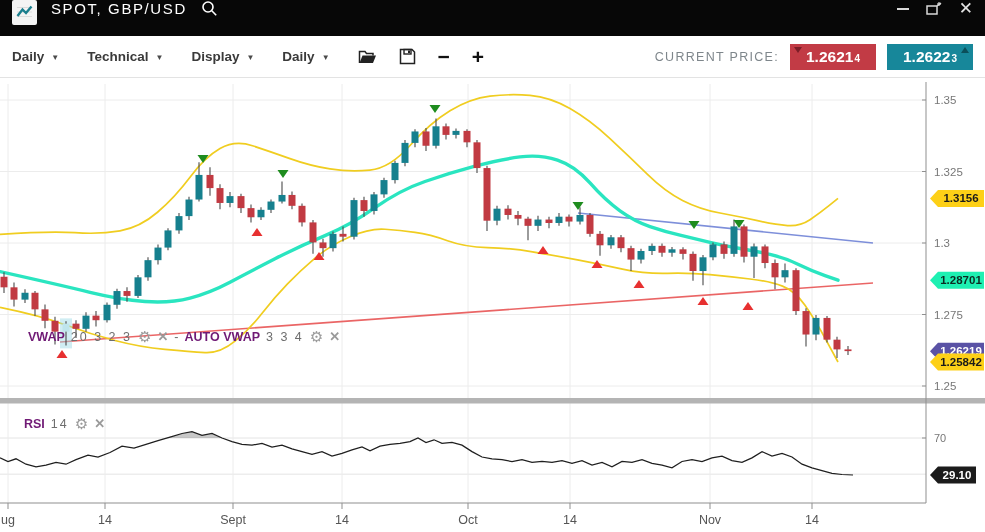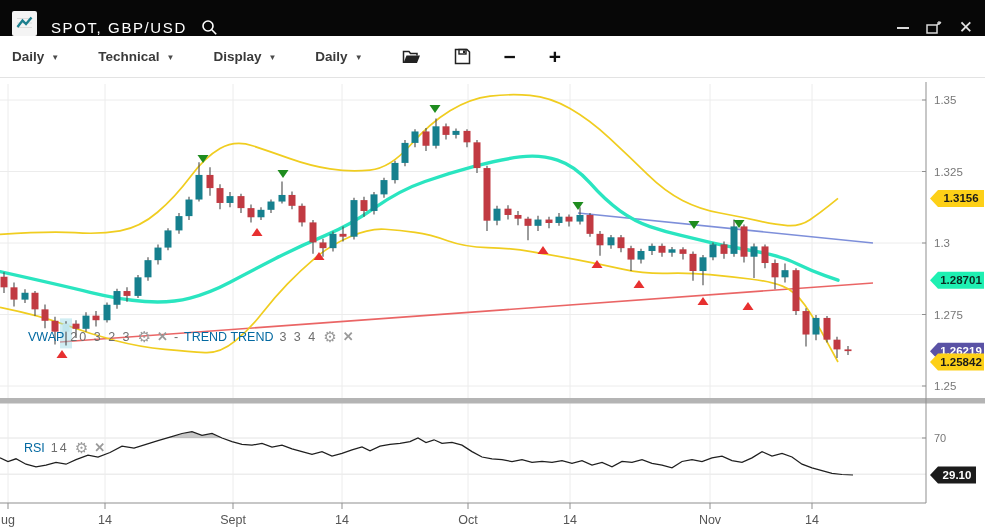--- a/index.html
+++ b/index.html
@@ -1,59 +1,59 @@
 <!DOCTYPE html>
 <html><head>
 <meta charset="utf-8">
 <style>
   html,body{margin:0;padding:0;background:#fff;}
   .page{position:relative;width:985px;height:532px;overflow:hidden;background:#fff;
         font-family:"Liberation Sans",sans-serif;-webkit-font-smoothing:antialiased;}
   
   .titlebar{position:absolute;left:0;top:0;width:985px;height:36px;background:#070707;
-            display:flex;align-items:flex-end;padding:0 12px;box-sizing:border-box;}
+            display:flex;align-items:flex-start;padding:0 12px;box-sizing:border-box;}
   .logo{width:25px;height:25px;background:#f4f4f4;border-radius:2px;display:flex;
         align-items:center;justify-content:center;margin-right:14px;}
   .app-title{color:#fff;font-size:15px;letter-spacing:1.6px;font-weight:400;margin-right:14px;}
   .search-ic{display:flex;align-items:center;}
   .win-controls{margin-left:auto;display:flex;align-items:center;gap:16px;}
   .win-btn{color:#d9d9d9;display:flex;align-items:center;justify-content:center;cursor:pointer;}
   .min-bar{width:12px;height:2px;background:#d9d9d9;}
   .close-x{font-size:17px;line-height:17px;color:#e3e3e3;}
   
   .toolbar{position:absolute;left:0;top:36px;width:985px;height:42px;background:#fff;
            border-bottom:1px solid #e3e3e3;display:flex;
-           padding:0 12px;box-sizing:border-box;gap:11px;}
+           padding:0 12px;box-sizing:border-box;}
   .menu{display:flex;align-items:center;gap:7px;margin-right:28px;cursor:pointer;}
   .menu-label{font-size:13.5px;font-weight:bold;color:#3a3a3a;}
   .caret{font-size:8px;color:#4a4a4a;padding-top:2px;}
   .tool-ic{margin-right:22px;cursor:pointer;display:flex;align-items:center;}
   .mp{font-size:21px;font-weight:bold;color:#111;line-height:20px;}
   .cp-area{margin-left:auto;display:flex;align-items:center;gap:11px;}
   .cp-label{font-size:12.5px;color:#7e868b;letter-spacing:1.3px;}
   .badge{position:relative;width:86px;height:26px;display:flex;align-items:baseline;
          justify-content:center;color:#fff;font-weight:bold;cursor:pointer;}
   .badge .main{font-size:15.5px;line-height:26px;}
   .badge .pip{font-size:10px;margin-left:1px;}
   .arr{position:absolute;width:0;height:0;}
   .arr-down{top:3px;left:4px;border-left:4px solid transparent;border-right:4px solid transparent;
             border-top:6px solid #7c1d27;}
   .arr-up{top:3px;right:4px;border-left:4px solid transparent;border-right:4px solid transparent;
           border-bottom:6px solid #0b4f5a;}
   
   .chart-wrap{position:absolute;left:0;top:78px;width:819px;height:454px;}
   .ind-label{position:absolute;display:flex;align-items:center;gap:6px;font-size:12.5px;
              white-space:nowrap;z-index:5;}
-  .ind-name{font-weight:normal;color:#0369a1;}
+  .ind-name{font-weight:bold;color:#701a75;}
   .ind-params{color:#6e6e6e;letter-spacing:2px;}
   .ind-sep{color:#6e6e6e;}
   .gear{color:#9a9a9a;font-size:15px;line-height:14px;cursor:pointer;}
   .ind-x{color:#9a9a9a;font-weight:bold;font-size:13px;cursor:pointer;}
   .vwap-label{left:28px;top:329px;}
-  .rsi-label{left:24px;top:440px;}
+  .rsi-label{left:24px;top:416px;}
 </style>
 </head>
 <body>
 
 <div class="page">
 
   <div class="titlebar">
     <div class="logo">
       <svg width="19" height="19" viewBox="0 0 19 19">
         <line x1="2" y1="4.5" x2="17" y2="4.5" stroke="#dcdcdc" stroke-width="1"></line>
@@ -110,20 +110,33 @@
     </div>
     <div class="tool-ic">
       <svg width="17" height="17" viewBox="0 0 17 17">
         <path d="M1.5 1.5 H13 L15.5 4 V15.5 H1.5 Z" fill="none" stroke="#222" stroke-width="1.5"></path>
         <rect x="5" y="1.5" width="7" height="4.5" fill="none" stroke="#222" stroke-width="1.4"></rect>
         <rect x="9" y="2.5" width="2" height="2.5" fill="#222"></rect>
       </svg>
     </div>
     <div class="tool-ic mp">−</div>
     <div class="tool-ic mp">+</div>
+    <div class="cp-area">
+      <span class="cp-label">CURRENT PRICE:</span>
+      <div class="badge" id="sell-badge" style="background: rgb(194, 59, 69);">
+        <span class="arr arr-down"></span>
+        <span class="main">1.2621</span>
+        <span class="pip">4</span>
+      </div>
+      <div class="badge" id="buy-badge" style="background: rgb(23, 135, 154);">
+        <span class="main">1.2622</span>
+        <span class="pip">3</span>
+        <span class="arr arr-up"></span>
+      </div>
+    </div>
   </div>
 
   <div class="chart-wrap">
     <svg id="chart-svg" width="985" height="454" viewBox="0 0 985 454">
         <rect x="0" y="0" width="985" height="454" fill="#ffffff"></rect>
         <line x1="0" y1="22" x2="926" y2="22" stroke="#ececec" stroke-width="1"></line>
         <line x1="0" y1="93.5000000000004" x2="926" y2="93.5000000000004" stroke="#ececec" stroke-width="1"></line>
         <line x1="0" y1="165.0000000000001" x2="926" y2="165.0000000000001" stroke="#ececec" stroke-width="1"></line>
         <line x1="0" y1="236.5000000000005" x2="926" y2="236.5000000000005" stroke="#ececec" stroke-width="1"></line>
         <line x1="0" y1="308.0000000000002" x2="926" y2="308.0000000000002" stroke="#ececec" stroke-width="1"></line>
@@ -549,21 +562,21 @@
         </g>
       </svg>
   </div>
 
   <div class="ind-label vwap-label">
     <span class="ind-name">VWAP</span>
     <span class="ind-params">20 3 2 3</span>
     <span class="gear">⚙</span>
     <span class="ind-x">✕</span>
     <span class="ind-sep">-</span>
-    <span class="ind-name">TREND TREND</span>
+    <span class="ind-name">AUTO VWAP</span>
     <span class="ind-params">3 3 4</span>
     <span class="gear">⚙</span>
     <span class="ind-x">✕</span>
   </div>
   <div class="ind-label rsi-label">
     <span class="ind-name">RSI</span>
     <span class="ind-params">14</span>
     <span class="gear">⚙</span>
     <span class="ind-x">✕</span>
   </div>

